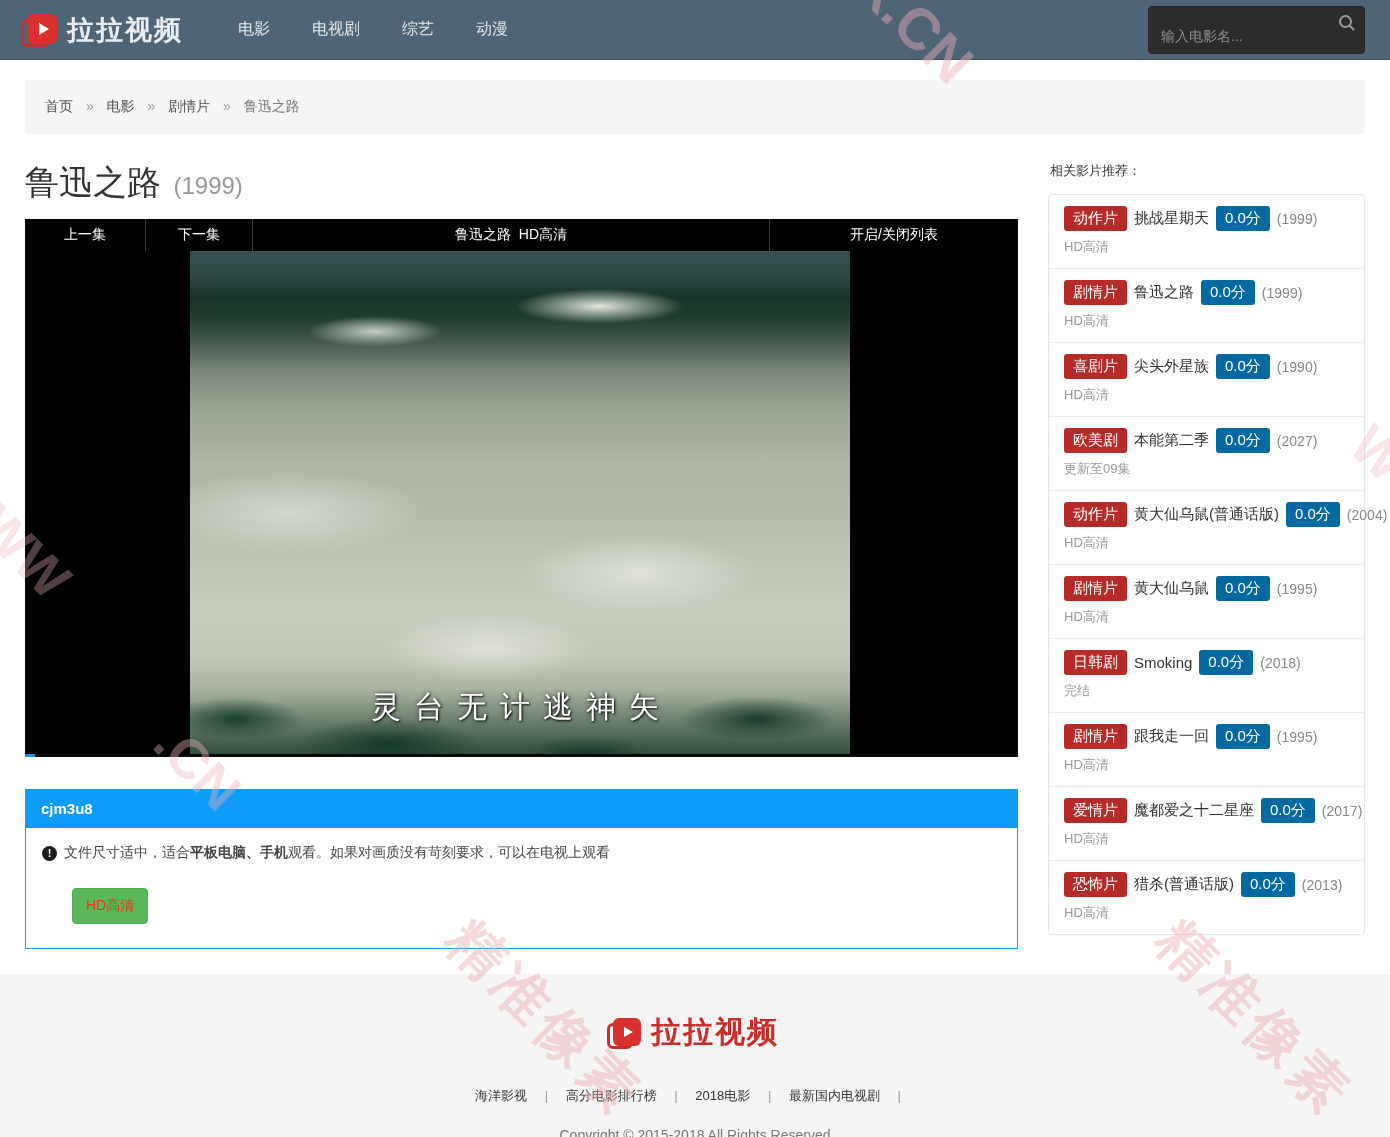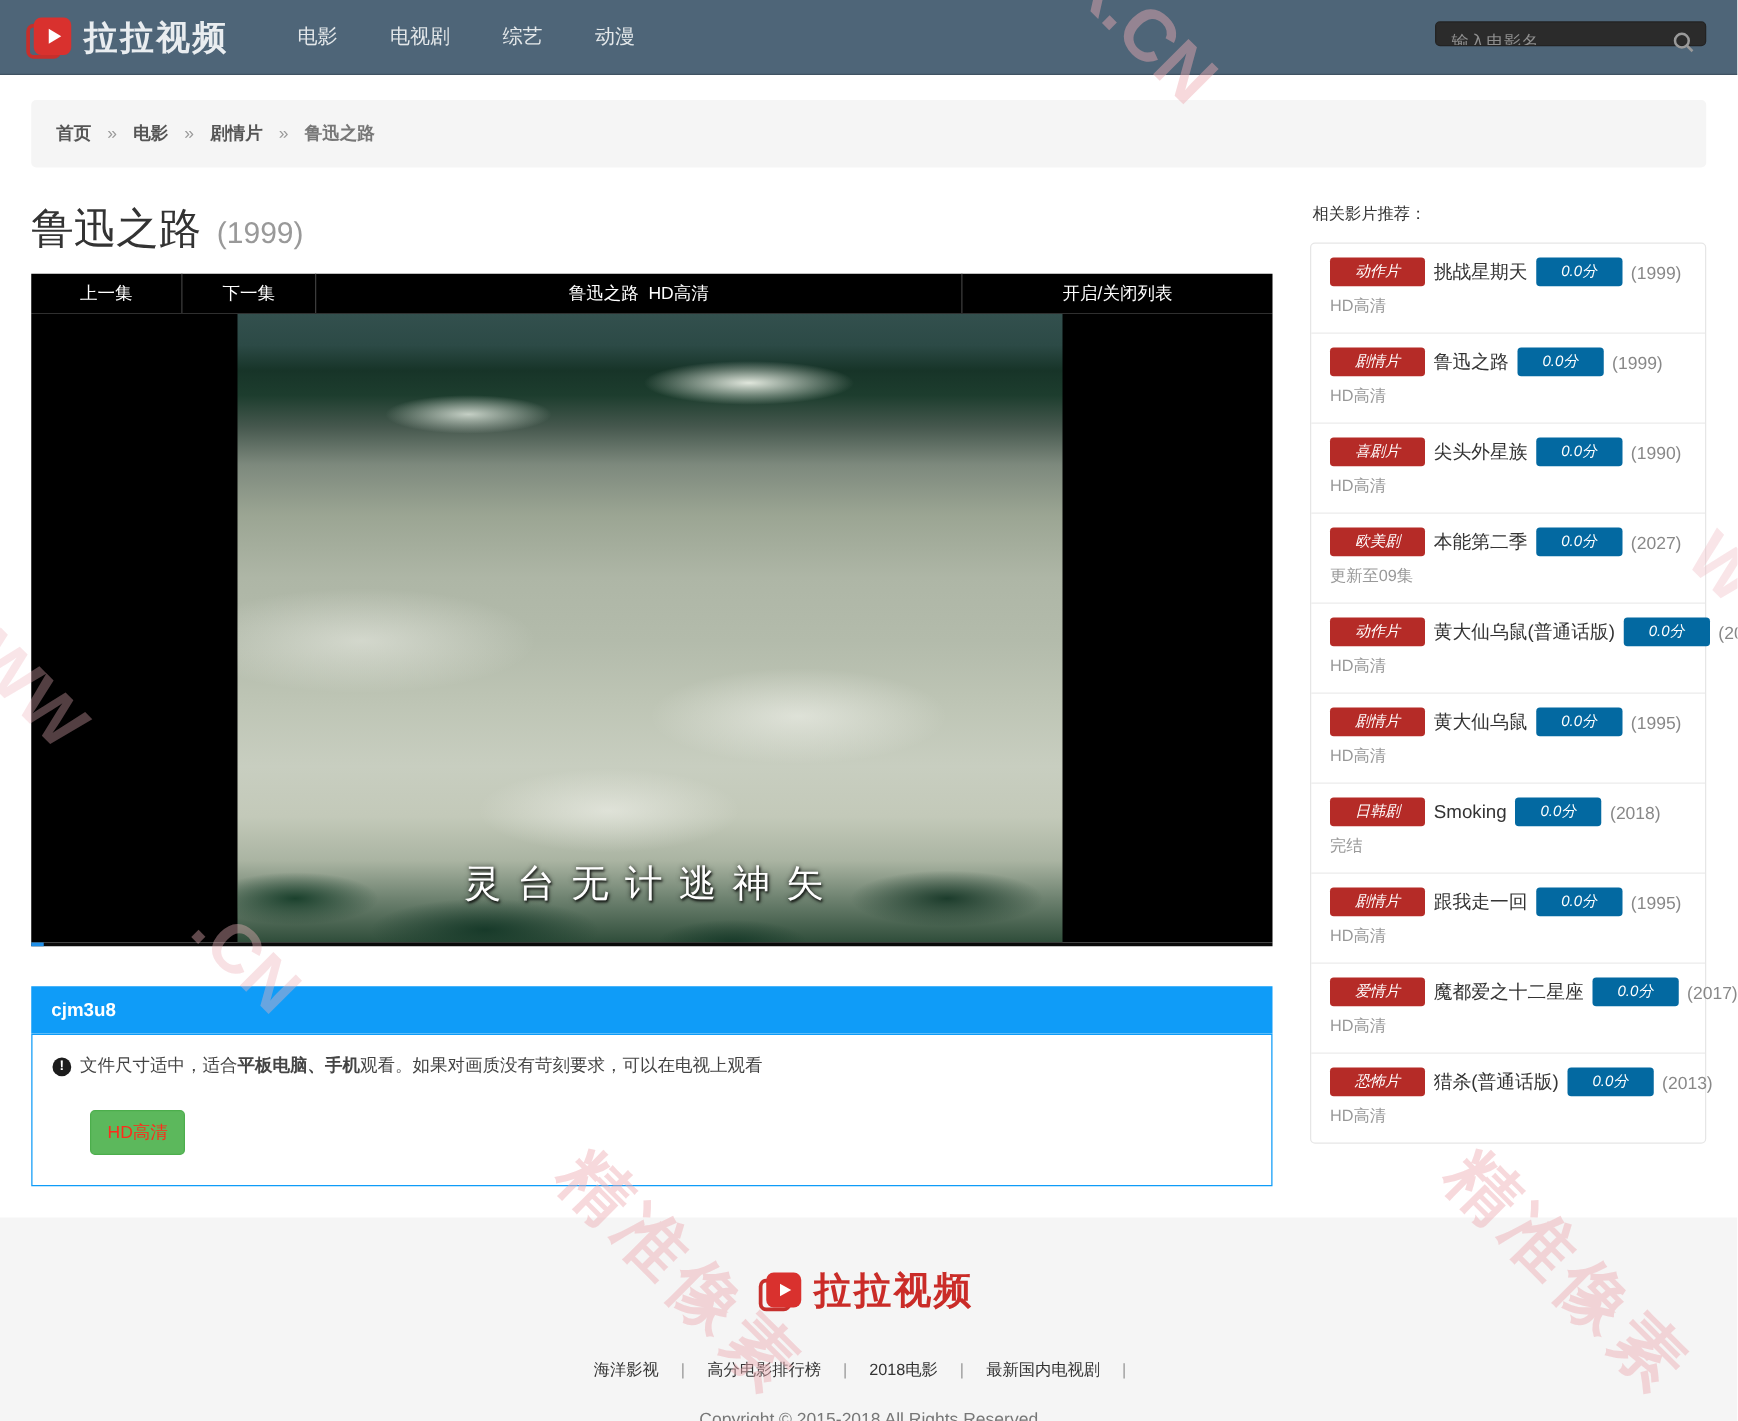--- a/index.html
+++ b/index.html
@@ -12,27 +12,27 @@
   .navbar .container { display:flex; align-items:center; height:100%; }
   .brand { display:flex; align-items:center; cursor:pointer; }
   .logo-icon { position:relative; width:32px; height:32px; margin-right:10px; }
   .logo-icon .layer { position:absolute; left:-4px; top:5px; width:28px; height:28px; border:3px solid #c62f2c; border-radius:6px; }
   .logo-icon .face { position:absolute; left:2px; top:0; width:30px; height:30px; background:#d9312e; border-radius:6px; display:flex; align-items:center; justify-content:center; }
   .logo-icon .tri { width:0; height:0; border-left:10px solid #fff; border-top:6px solid transparent; border-bottom:6px solid transparent; margin-left:3px; }
   .brand-text { color:#e9edf0; font-size:27px; font-weight:bold; letter-spacing:2px; }
   .nav-links { display:flex; margin-left:55px; }
   .nav-links .nav-item { color:#e4e8ea; font-size:16px; margin-right:42px; cursor:pointer; }
   .nav-search { margin-left:auto; position:relative; }
-  .nav-search input { width:217px; height:20px; background:#2b2b2b; border:1px solid #232323; border-radius:4px; color:#bbb; font-size:14px; padding:12px 38px 0 12px; outline:none; }
+  .nav-search input { width:217px; height:48px; background:#2b2b2b; border:1px solid #232323; border-radius:4px; color:#bbb; font-size:14px; padding:12px 38px 0 12px; outline:none; }
   .nav-search input::placeholder { color:#8f8f8f; }
   .search-btn { position:absolute; right:9px; top:8px; cursor:pointer; }
 
   
   .breadcrumb { margin-top:20px; background:#f5f5f5; border-radius:4px; padding:18px 20px; font-size:14px; color:#555; }
-  .breadcrumb .crumb { color:#555; cursor:pointer;font-weight:bold; }
+  .breadcrumb .crumb { color:#555; cursor:pointer; }
   .breadcrumb .crumb.current { color:#777; cursor:default; }
   .breadcrumb .sep { color:#9a9a9a; margin:0 9px; }
 
   
   .main-wrap { display:flex; align-items:flex-start; }
   .main-col { width:993px; }
   .side-col { width:317px; margin-left:30px; }
 
   
   .page-head { margin:26px 0 13px 0; }
@@ -73,21 +73,21 @@
   .info-icon { display:inline-flex; width:15px; height:15px; border-radius:50%; background:#1c1c1c; color:#fff; font-size:11px; font-weight:bold; align-items:center; justify-content:center; margin-right:7px; flex:0 0 15px; }
   .sp-note b { font-weight:bold; }
   .ep-btn { display:inline-block; margin:26px 0 0 30px; background:#5cb85c; border:1px solid #4cae4c; border-radius:4px; color:#ff2b1a; font-size:14px; padding:8px 13px; cursor:pointer; }
 
   
   .side-title { margin:28px 0 14px 2px; font-size:13px; color:#333; }
   .rec-panel { border:1px solid #e6e6e6; border-radius:4px; background:#fff; }
   .rec-item { padding:11px 15px 12px 15px; border-top:1px solid #ececec; cursor:pointer; }
   .rec-item:first-child { border-top:none; }
   .rec-line1 { display:flex; align-items:center; flex-wrap:nowrap; }
-  .badge { border-radius:3px; color:#fff; font-size:12px; padding:3px 20px; white-space:nowrap;font-style:italic; }
+  .badge { border-radius:3px; color:#fff; font-size:15px; padding:3px 9px; white-space:nowrap; }
   .badge-cat { background:#b52b27; margin-right:7px; }
   .badge-rate { background:#0369a1; margin-left:7px; }
   .rec-title { font-size:15px; color:#333; white-space:nowrap; }
   .rec-year { font-size:14px; color:#888; margin-left:7px; white-space:nowrap; }
   .rec-status { margin-top:7px; font-size:13px; color:#999; }
 
   
   .footer { margin-top:25px; background:#f5f5f5; padding:38px 0 34px 0; text-align:center; }
   .f-brand { display:inline-flex; align-items:center; cursor:pointer; }
   .f-logo { position:relative; width:30px; height:30px; margin-right:10px; }

